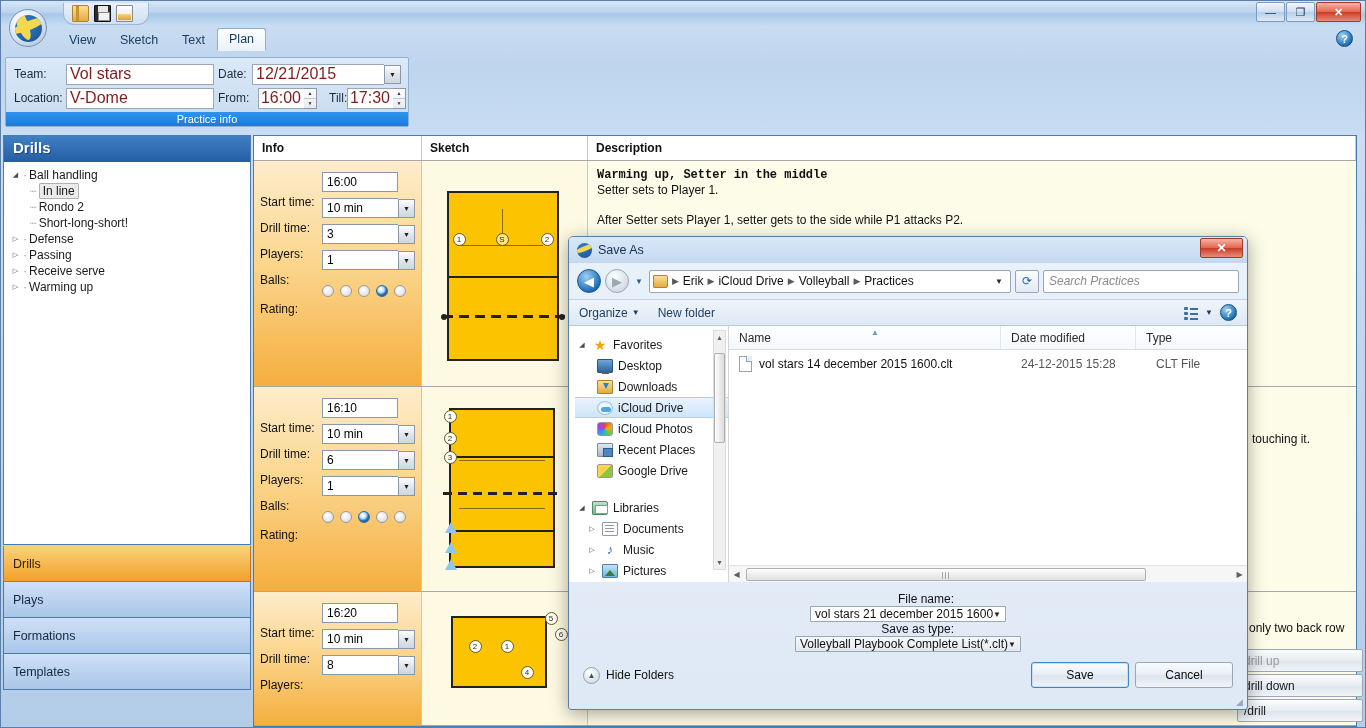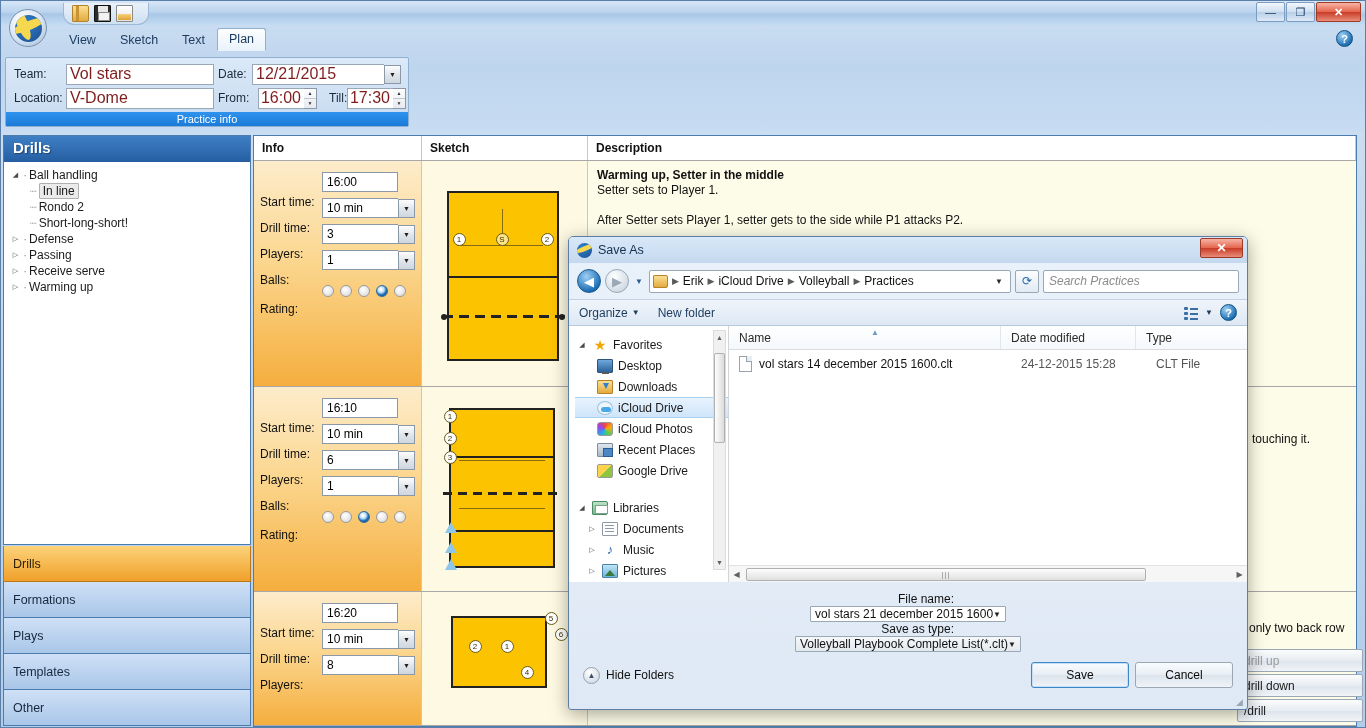--- a/index.html
+++ b/index.html
@@ -526,24 +526,23 @@
       <div class="tnode">
         <span class="arrow">▷</span>
         <span class="dash">·</span>
         <span>Warming up</span>
       </div>
     </div>
   </div>
 
   <div id="nav-buttons">
     <div class="navbtn active">Drills</div>
+    <div class="navbtn">Plays</div>
     <div class="navbtn">Formations</div>
-    <div class="navbtn">Plays</div>
     <div class="navbtn">Templates</div>
-    <div class="navbtn">Other</div>
   </div>
 
   <div id="grid">
     <div id="grid-head">
       <div class="gh info">Info</div>
       <div class="gh sketch">Sketch</div>
       <div class="gh desc">Description</div>
     </div>
 
     <div class="grow" style="height:226px;">
@@ -592,21 +591,21 @@
           <div class="ln" style="left:-2px;top:133px;width:6px;height:6px;border-radius:50%;"></div>
           <div class="ln" style="left:116px;top:133px;width:6px;height:6px;border-radius:50%;"></div>
           <div class="ln" style="left:14px;top:64px;width:86px;height:1px;background:#8a6a10;"></div>
           <div class="ln" style="left:59px;top:28px;width:1px;height:30px;background:#8a6a10;"></div>
           <div class="pmark" style="left:10px;top:52px;">1</div>
           <div class="pmark" style="left:53px;top:52px;background:#fbe38a;">S</div>
           <div class="pmark" style="left:98px;top:52px;">2</div>
         </div>
       </div>
       <div class="cell-desc">
-        <div style="font-weight:bold;">Warming up, Setter in the middle</div>
+        <div style="font-weight:bold;font-family:Liberation Mono, monospace;">Warming up, Setter in the middle</div>
         <div>Setter sets to Player 1.</div>
         <div style="height:15px;"></div>
         <div>After Setter sets Player 1, setter gets to the side while P1 attacks P2.</div>
       </div>
     </div>
 
     <div class="grow" style="height:205px;">
       <div class="cell-info">
         <div class="frow">
             <span class="flabel">Start time:</span>

